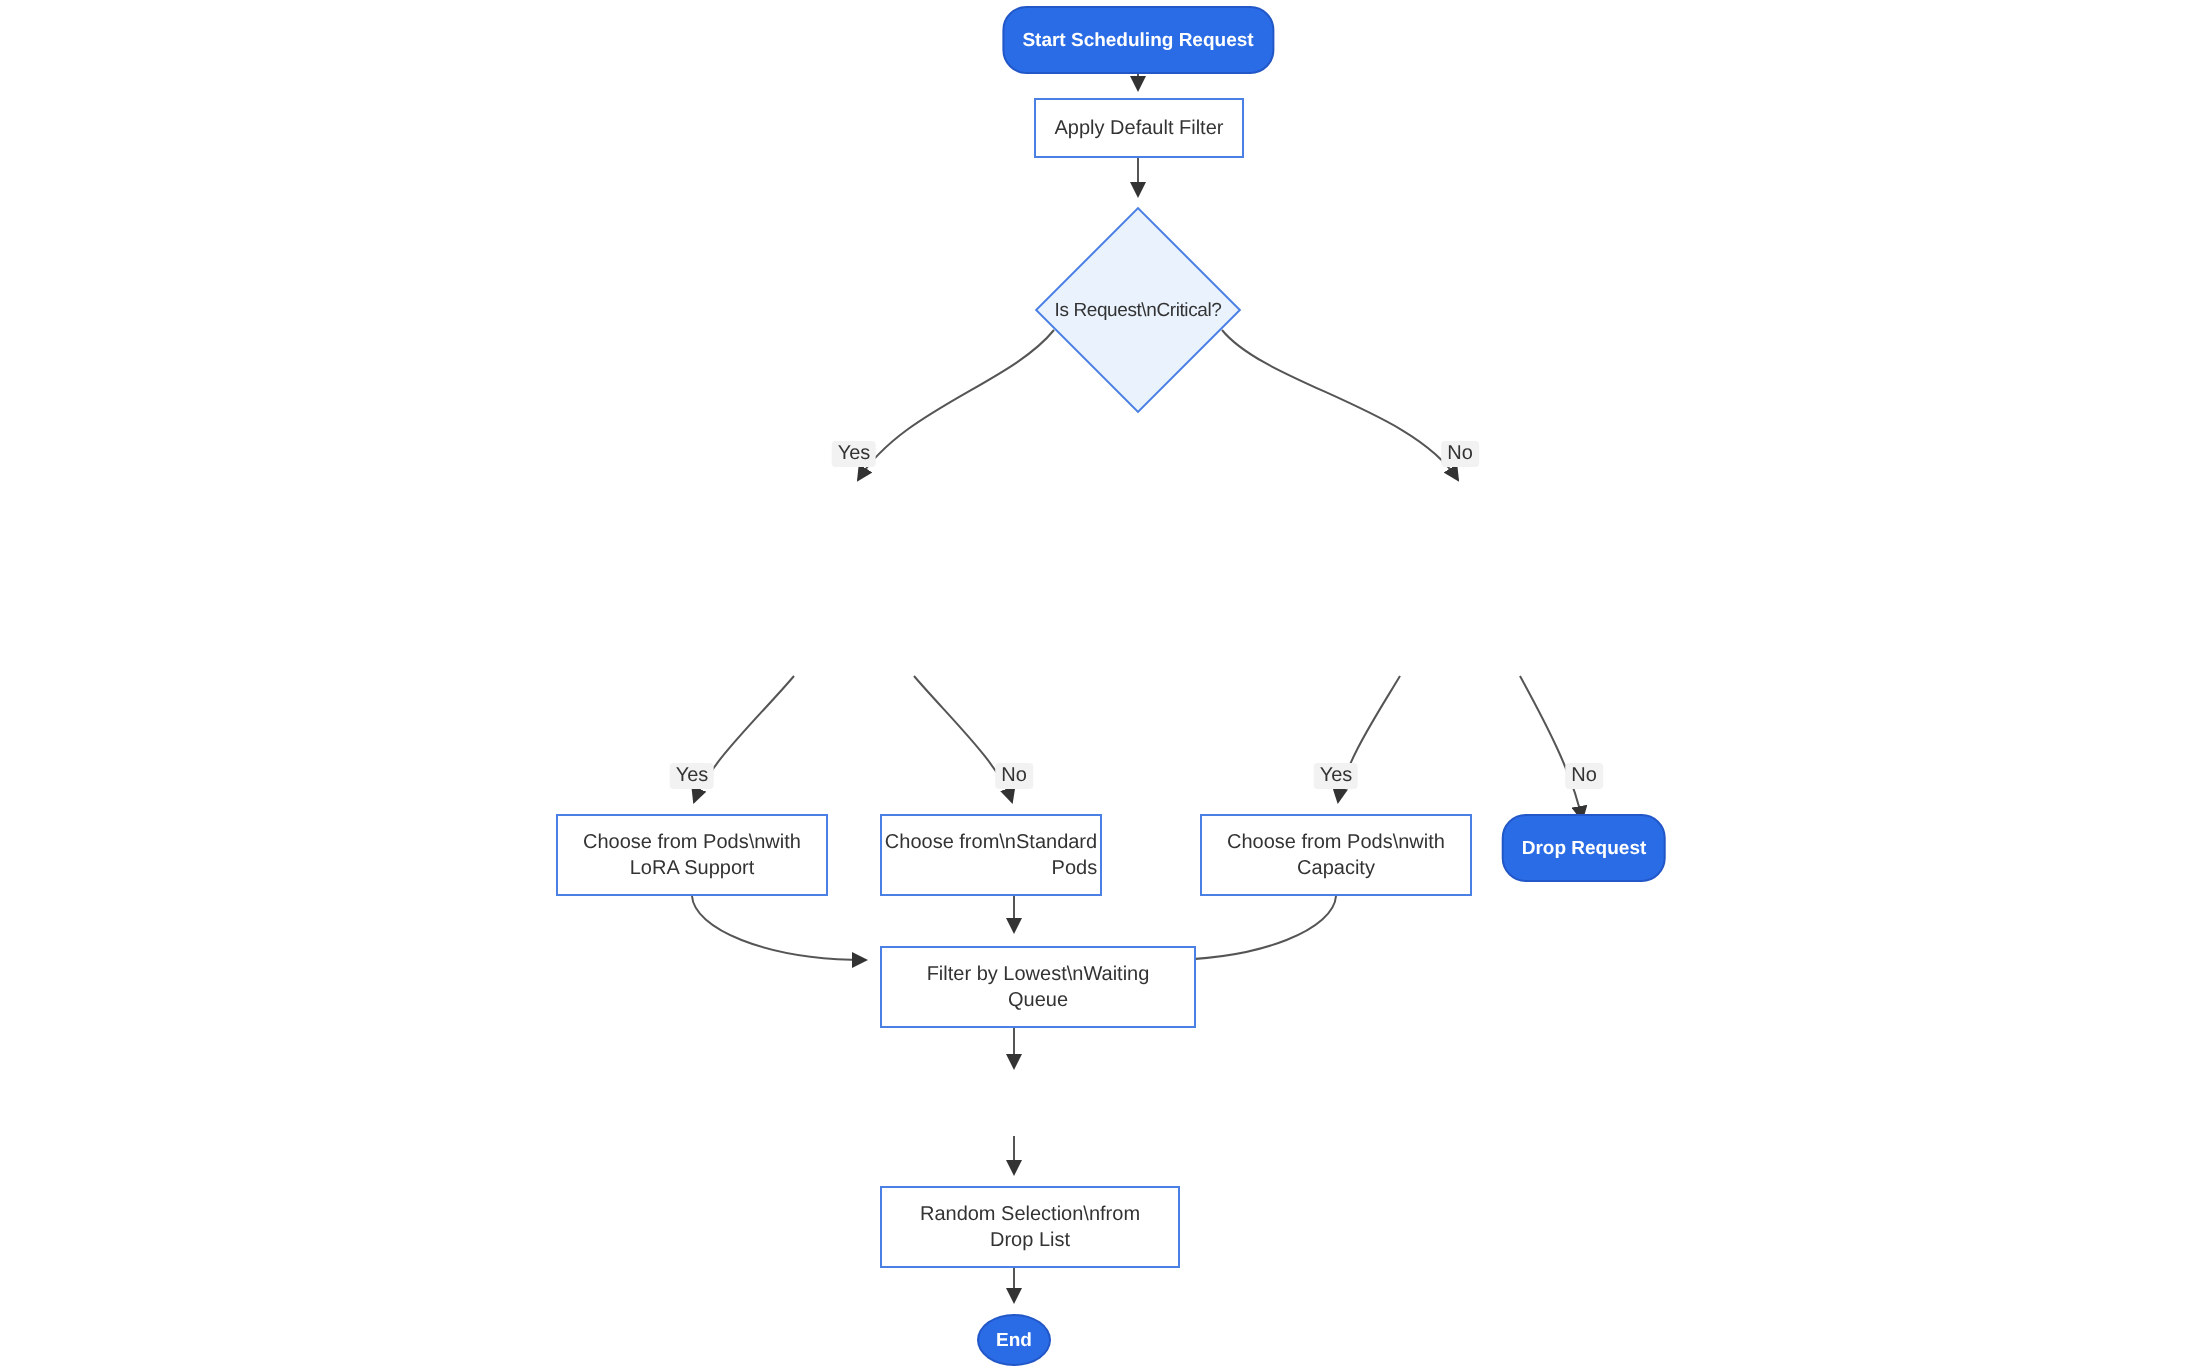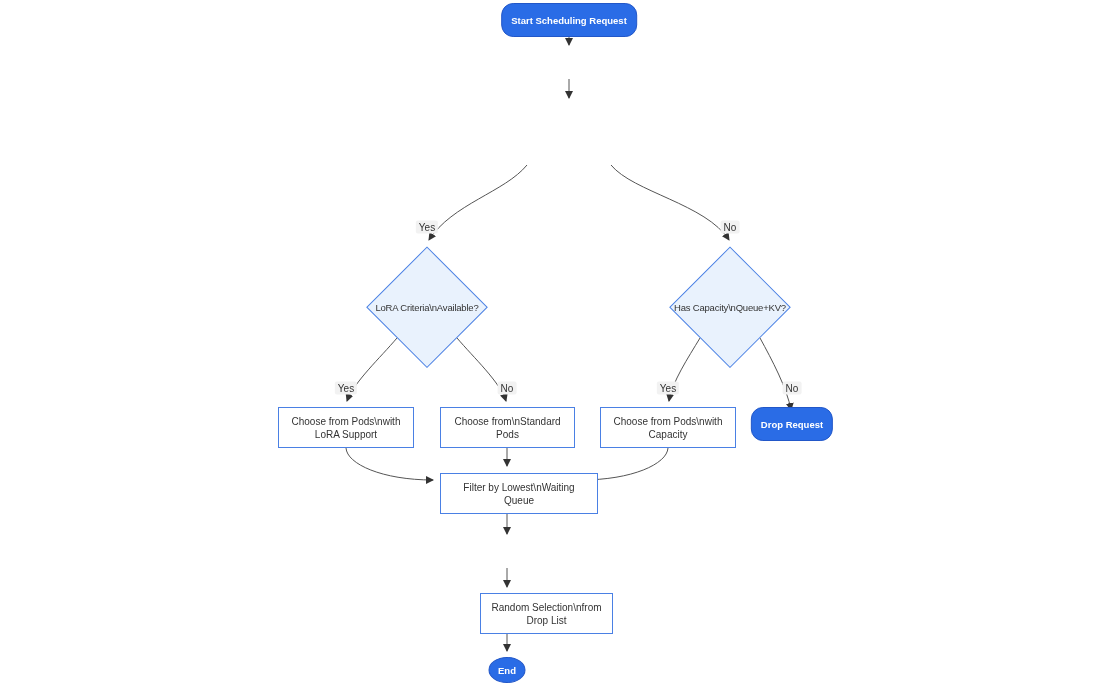--- a/index.html
+++ b/index.html
@@ -128,40 +128,37 @@
     <path class="edge" d="M346,448 C347,464 382,480 433,480"></path>
     <path class="edge" d="M507,448 L507,466"></path>
     <path class="edge" d="M668,448 C667,464 632,480 581,480"></path>
     <path class="edge" d="M507,514 L507,534"></path>
     <path class="edge" d="M507,568 L507,587"></path>
     <path class="edge" d="M507,634 L507,651"></path>
   </svg>
 
   <div class="node stadium" style="left:569px; top:3px;">Start Scheduling Request</div>
 
+  <div class="node process" style="left:517px; top:49px; width:105px; height:30px;">Apply Default Filter</div>
+
+  <div class="decision" style="left:517px; top:103px; width:104px; height:104px;">
+    <div class="diamond-shape"></div>
+    <span class="diamond-label">Is Request\nCritical?</span>
+  </div>
 
 
-  <div class="decision" style="left:366px; top:246px; width:122px; height:122px;">
-    <div class="diamond-shape"></div>
-    <span class="diamond-label">LoRA Criteria\nAvailable?</span>
-  </div>
-
-  <div class="decision" style="left:669px; top:246px; width:122px; height:122px;">
-    <div class="diamond-shape"></div>
-    <span class="diamond-label">Has Capacity\nQueue+KV?</span>
-  </div>
 
   <div class="node process lines" style="left:278px; top:407px; width:136px; height:41px;">
     <div>
       <span>Choose from Pods\nwith</span>
       <span>LoRA Support</span>
     </div>
   </div>
 
-  <div class="node process lines" style="left:440px; top:407px; width:135px; height:41px;">
+  <div class="node process lines" style="left:440px; top:407px; width:111px; height:41px;text-align:right;">
     <div>
       <span>Choose from\nStandard</span>
       <span>Pods</span>
     </div>
   </div>
 
   <div class="node process lines" style="left:600px; top:407px; width:136px; height:41px;">
     <div>
       <span>Choose from Pods\nwith</span>
       <span>Capacity</span>
@@ -171,21 +168,21 @@
   <div class="node stadium" style="left:792px; top:407px;">Drop Request</div>
 
   <div class="node process lines" style="left:440px; top:473px; width:158px; height:41px;">
     <div>
       <span>Filter by Lowest\nWaiting</span>
       <span>Queue</span>
     </div>
   </div>
 
 
-  <div class="node process lines" style="left:440px; top:593px; width:133px; height:41px;margin-left:40px;">
+  <div class="node process lines" style="left:440px; top:593px; width:150px; height:41px;">
     <div>
       <span>Random Selection\nfrom</span>
       <span>Drop List</span>
     </div>
   </div>
 
   <div class="node stadium terminal-circle" style="left:507px; top:657px;">End</div>
 
   <div class="edge-label" style="left:427px; top:227px;">Yes</div>
   <div class="edge-label" style="left:730px; top:227px;">No</div>

